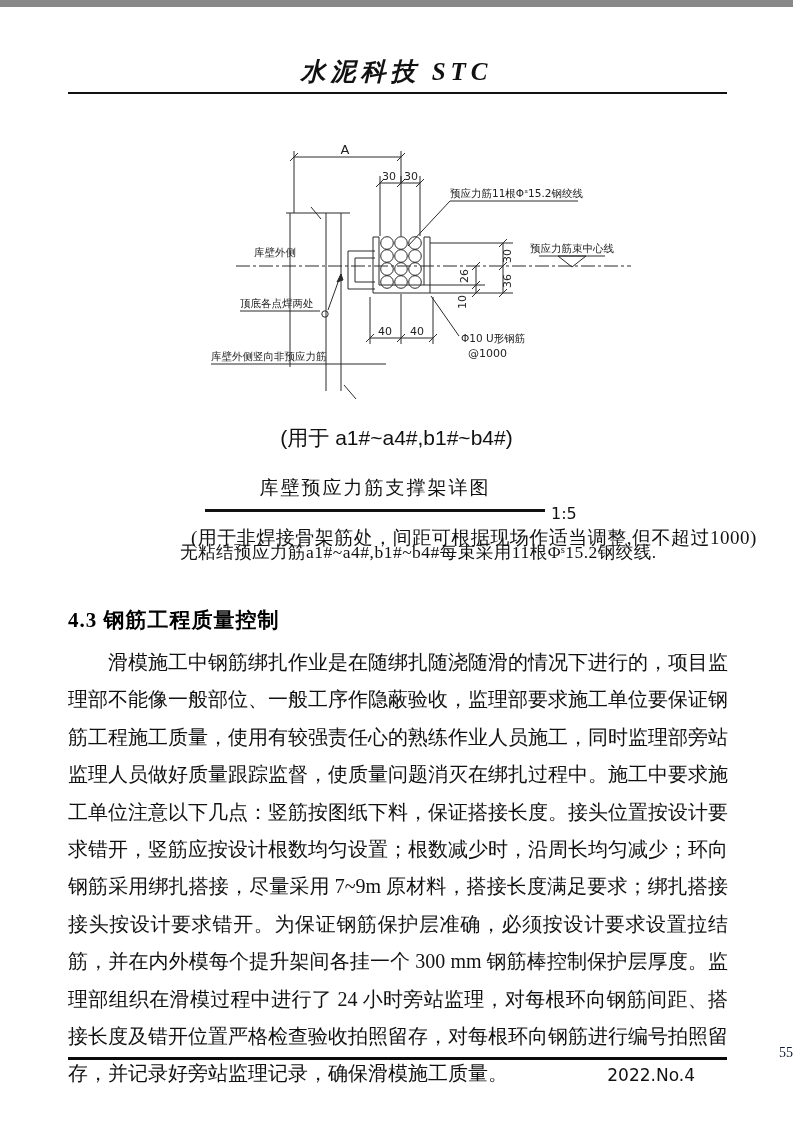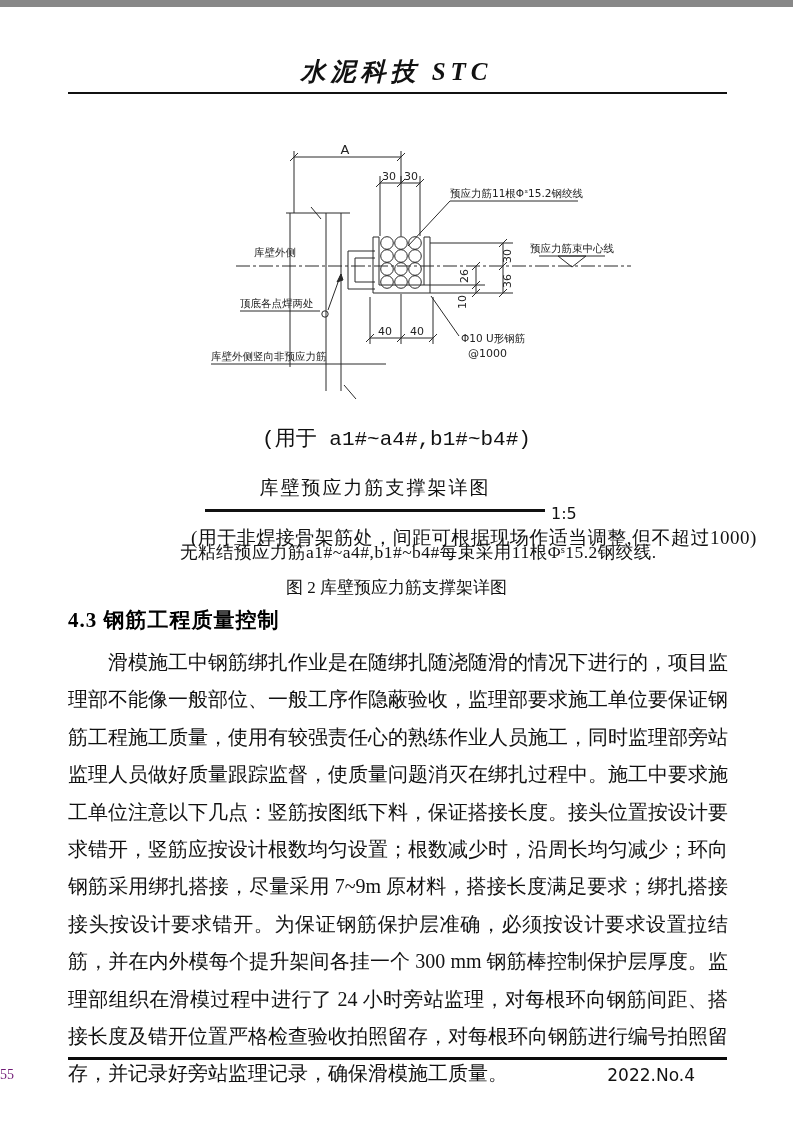--- a/index.html
+++ b/index.html
@@ -8,35 +8,35 @@
     font-family:"Liberation Serif","DejaVu Serif",serif;color:#1a1a1a;overflow:hidden;
   }
   .abs{position:absolute;}
   .journal-title{
     top:48px;left:0;width:100%;text-align:center;font-size:25px;font-weight:bold;
     font-style:italic;letter-spacing:5px;color:#111;
   }
   .header-rule{top:85px;left:68px;width:659px;height:2px;background:#111;}
   .diagram-svg{top:128px;left:178px;width:482px;height:292px;}
   .applies-line{top:417px;left:0;width:100%;text-align:center;font-size:21px;color:#111;
-    font-family:Liberation Mono, monospace;letter-spacing:0px;}
+    font-family:Liberation Sans, sans-serif;letter-spacing:0px;}
   .fig-title-block{top:462px;left:205px;width:340px;text-align:center;}
   .fig-title{font-size:19px;color:#111;letter-spacing:2px;line-height:38px;}
   .fig-title-rule{margin-top:2px;height:3px;background:#111;width:100%;}
   .fig-scale{top:497px;left:551px;font-size:16px;font-family:"DejaVu Sans",sans-serif;color:#111;}
   .fig-note1{top:518px;left:191px;font-size:19px;color:#111;letter-spacing:0.5px;}
   .fig-note2{top:533px;left:180px;font-size:17.5px;color:#111;letter-spacing:0.5px;}
   .fig-caption{top:569px;left:0;width:100%;text-align:center;font-size:17px;color:#111;}
   .section-heading{top:599px;left:68px;font-size:21px;font-weight:bold;color:#000;letter-spacing:1px;}
   .body-text{
     top:637px;left:68px;width:660px;font-size:20px;line-height:37.4px;color:#111;
     text-align:justify;text-justify:inter-ideograph;text-indent:2em;
   }
   .footer-rule{top:1050px;left:68px;width:659px;height:3px;background:#0a0a0a;}
-  .footer-page{top:1060px;left:0;width:100%;text-align:left;font-size:14px;color:#701a75;}
+  .footer-page{top:1038px;left:0;width:100%;text-align:right;font-size:14px;color:#0f172a;}
   .footer-issue{top:1058px;right:98px;font-size:17px;color:#111;font-family:"DejaVu Sans",sans-serif;}
   svg text{font-family:"DejaVu Sans",sans-serif;fill:#222;stroke:none;}
 </style>
 </head>
 <body>
 
 <div class="page">
 
   <div class="abs journal-title">水泥科技 STC</div>
   <div class="abs header-rule"></div>
@@ -168,21 +168,20 @@
 
   <div class="abs fig-title-block">
     <div class="fig-title">库壁预应力筋支撑架详图</div>
     <div class="fig-title-rule"></div>
   </div>
   <div class="abs fig-scale">1:5</div>
 
   <div class="abs fig-note1">(用于非焊接骨架筋处，间距可根据现场作适当调整,但不超过1000)</div>
   <div class="abs fig-note2">无粘结预应力筋a1#~a4#,b1#~b4#每束采用11根Φˢ15.2钢绞线.</div>
 
-  <div class="abs fig-caption">图 2 库壁预应力筋支撑架详图</div>
 
   <div class="abs section-heading">4.3 钢筋工程质量控制</div>
 
   <div class="abs body-text">滑模施工中钢筋绑扎作业是在随绑扎随浇随滑的情况下进行的，项目监理部不能像一般部位、一般工序作隐蔽验收，监理部要求施工单位要保证钢筋工程施工质量，使用有较强责任心的熟练作业人员施工，同时监理部旁站监理人员做好质量跟踪监督，使质量问题消灭在绑扎过程中。施工中要求施工单位注意以下几点：竖筋按图纸下料，保证搭接长度。接头位置按设计要求错开，竖筋应按设计根数均匀设置；根数减少时，沿周长均匀减少；环向钢筋采用绑扎搭接，尽量采用 7~9m 原材料，搭接长度满足要求；绑扎搭接接头按设计要求错开。为保证钢筋保护层准确，必须按设计要求设置拉结筋，并在内外模每个提升架间各挂一个 300 mm 钢筋棒控制保护层厚度。监理部组织在滑模过程中进行了 24 小时旁站监理，对每根环向钢筋间距、搭接长度及错开位置严格检查验收拍照留存，对每根环向钢筋进行编号拍照留存，并记录好旁站监理记录，确保滑模施工质量。</div>
 
   <div class="abs footer-rule"></div>
   <div class="abs footer-page">55</div>
   <div class="abs footer-issue">2022.No.4</div>
 
 </div>

